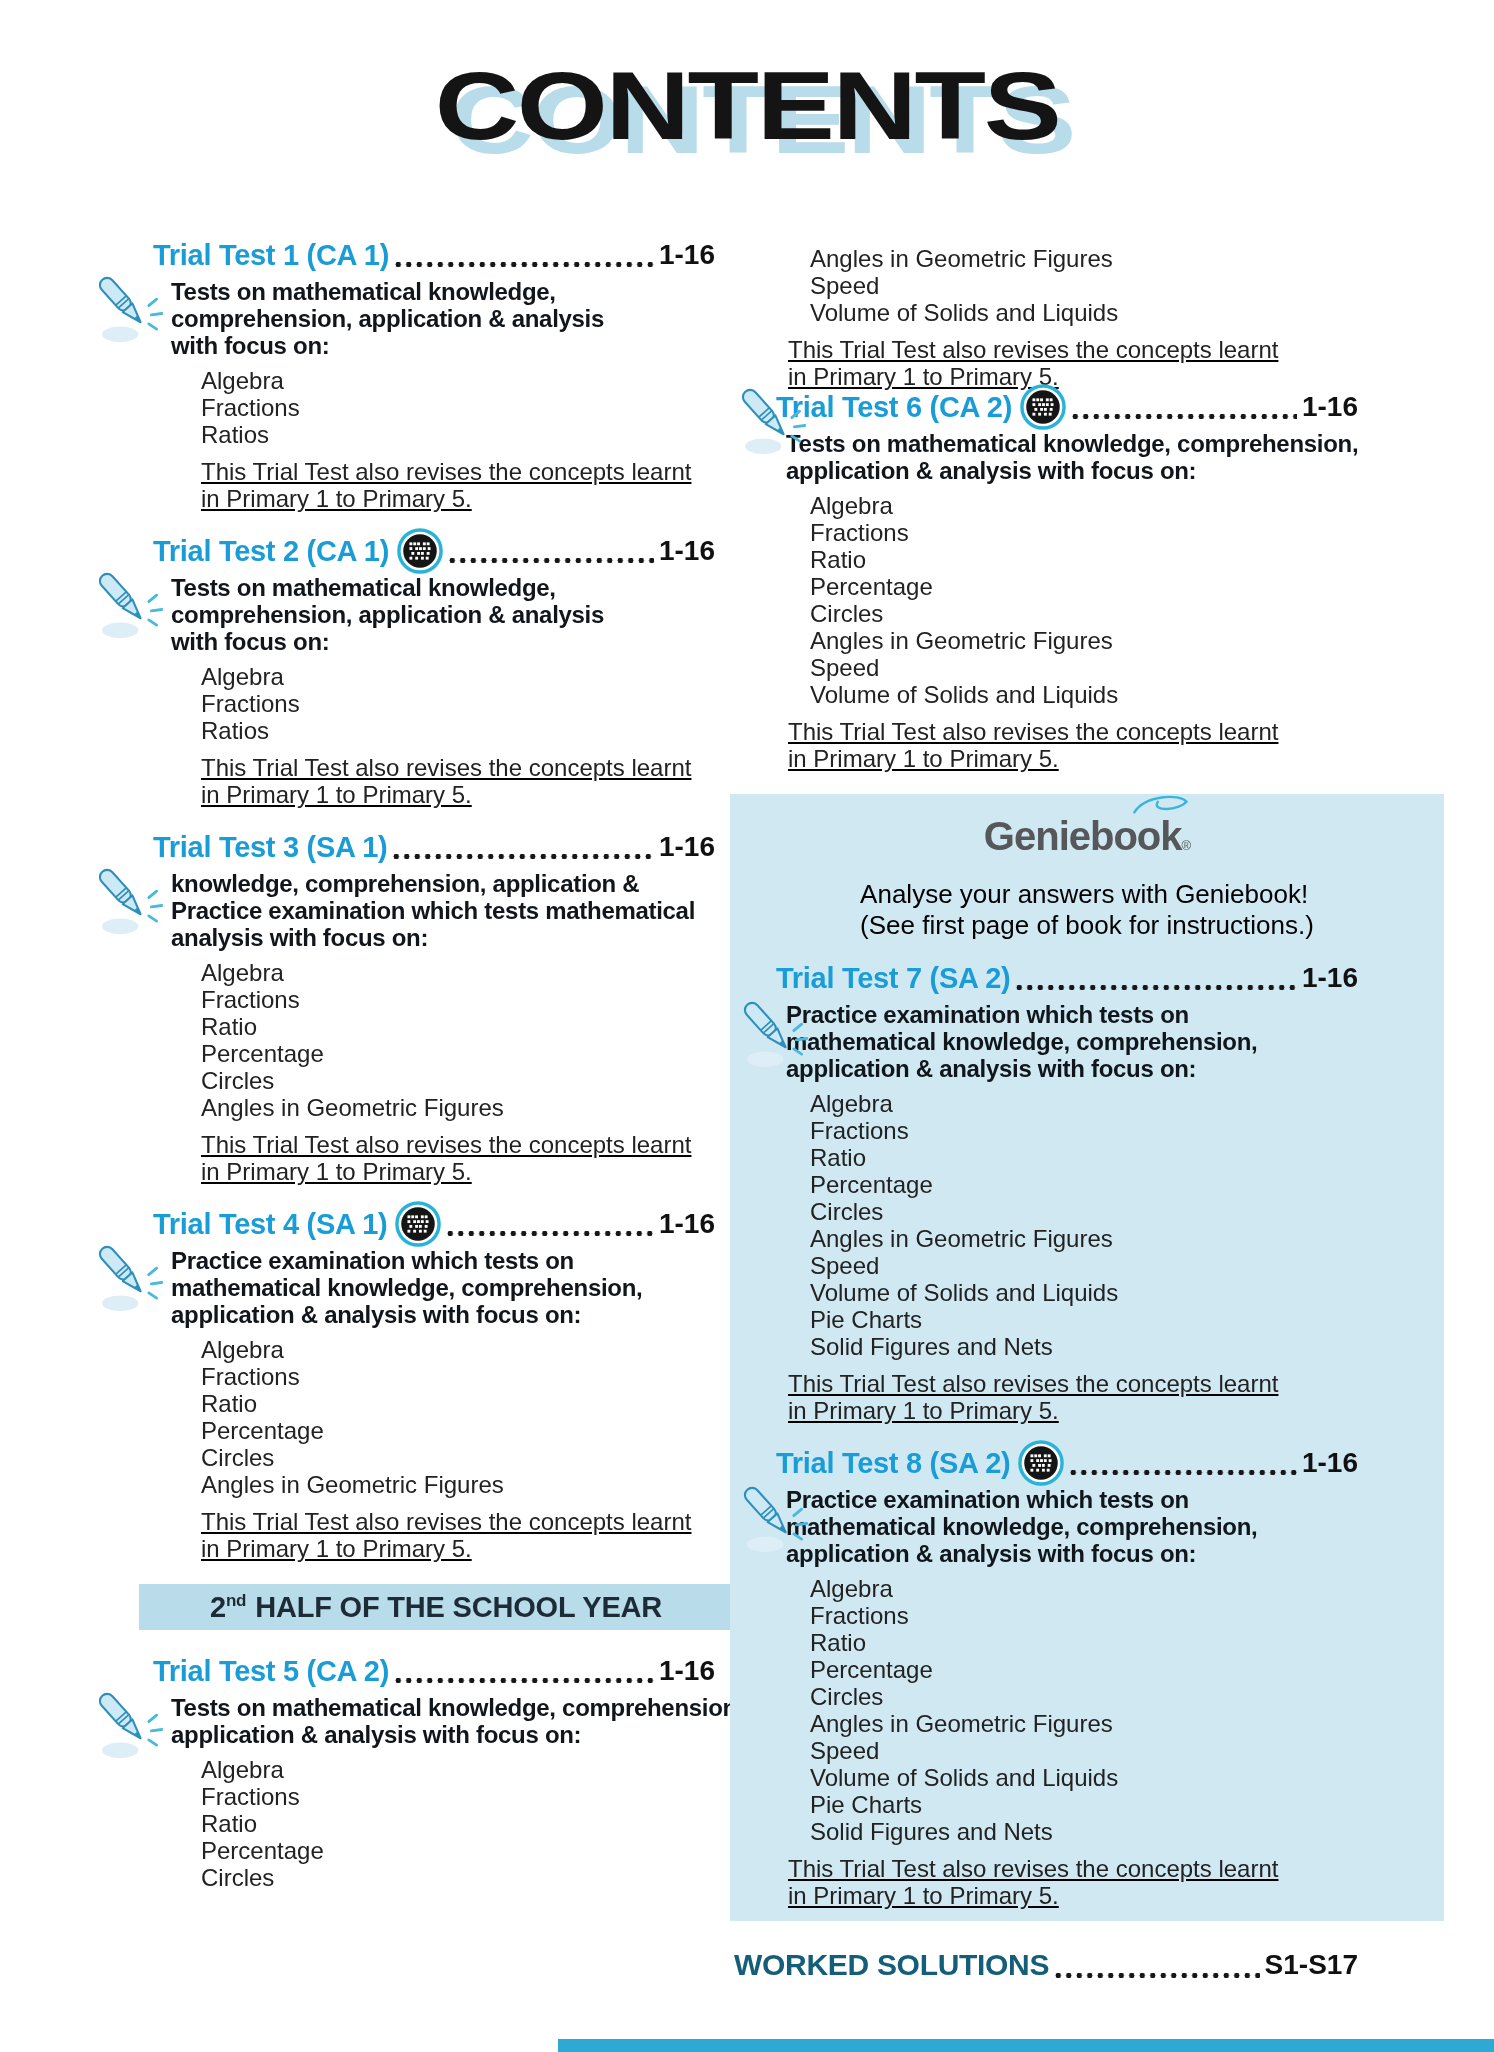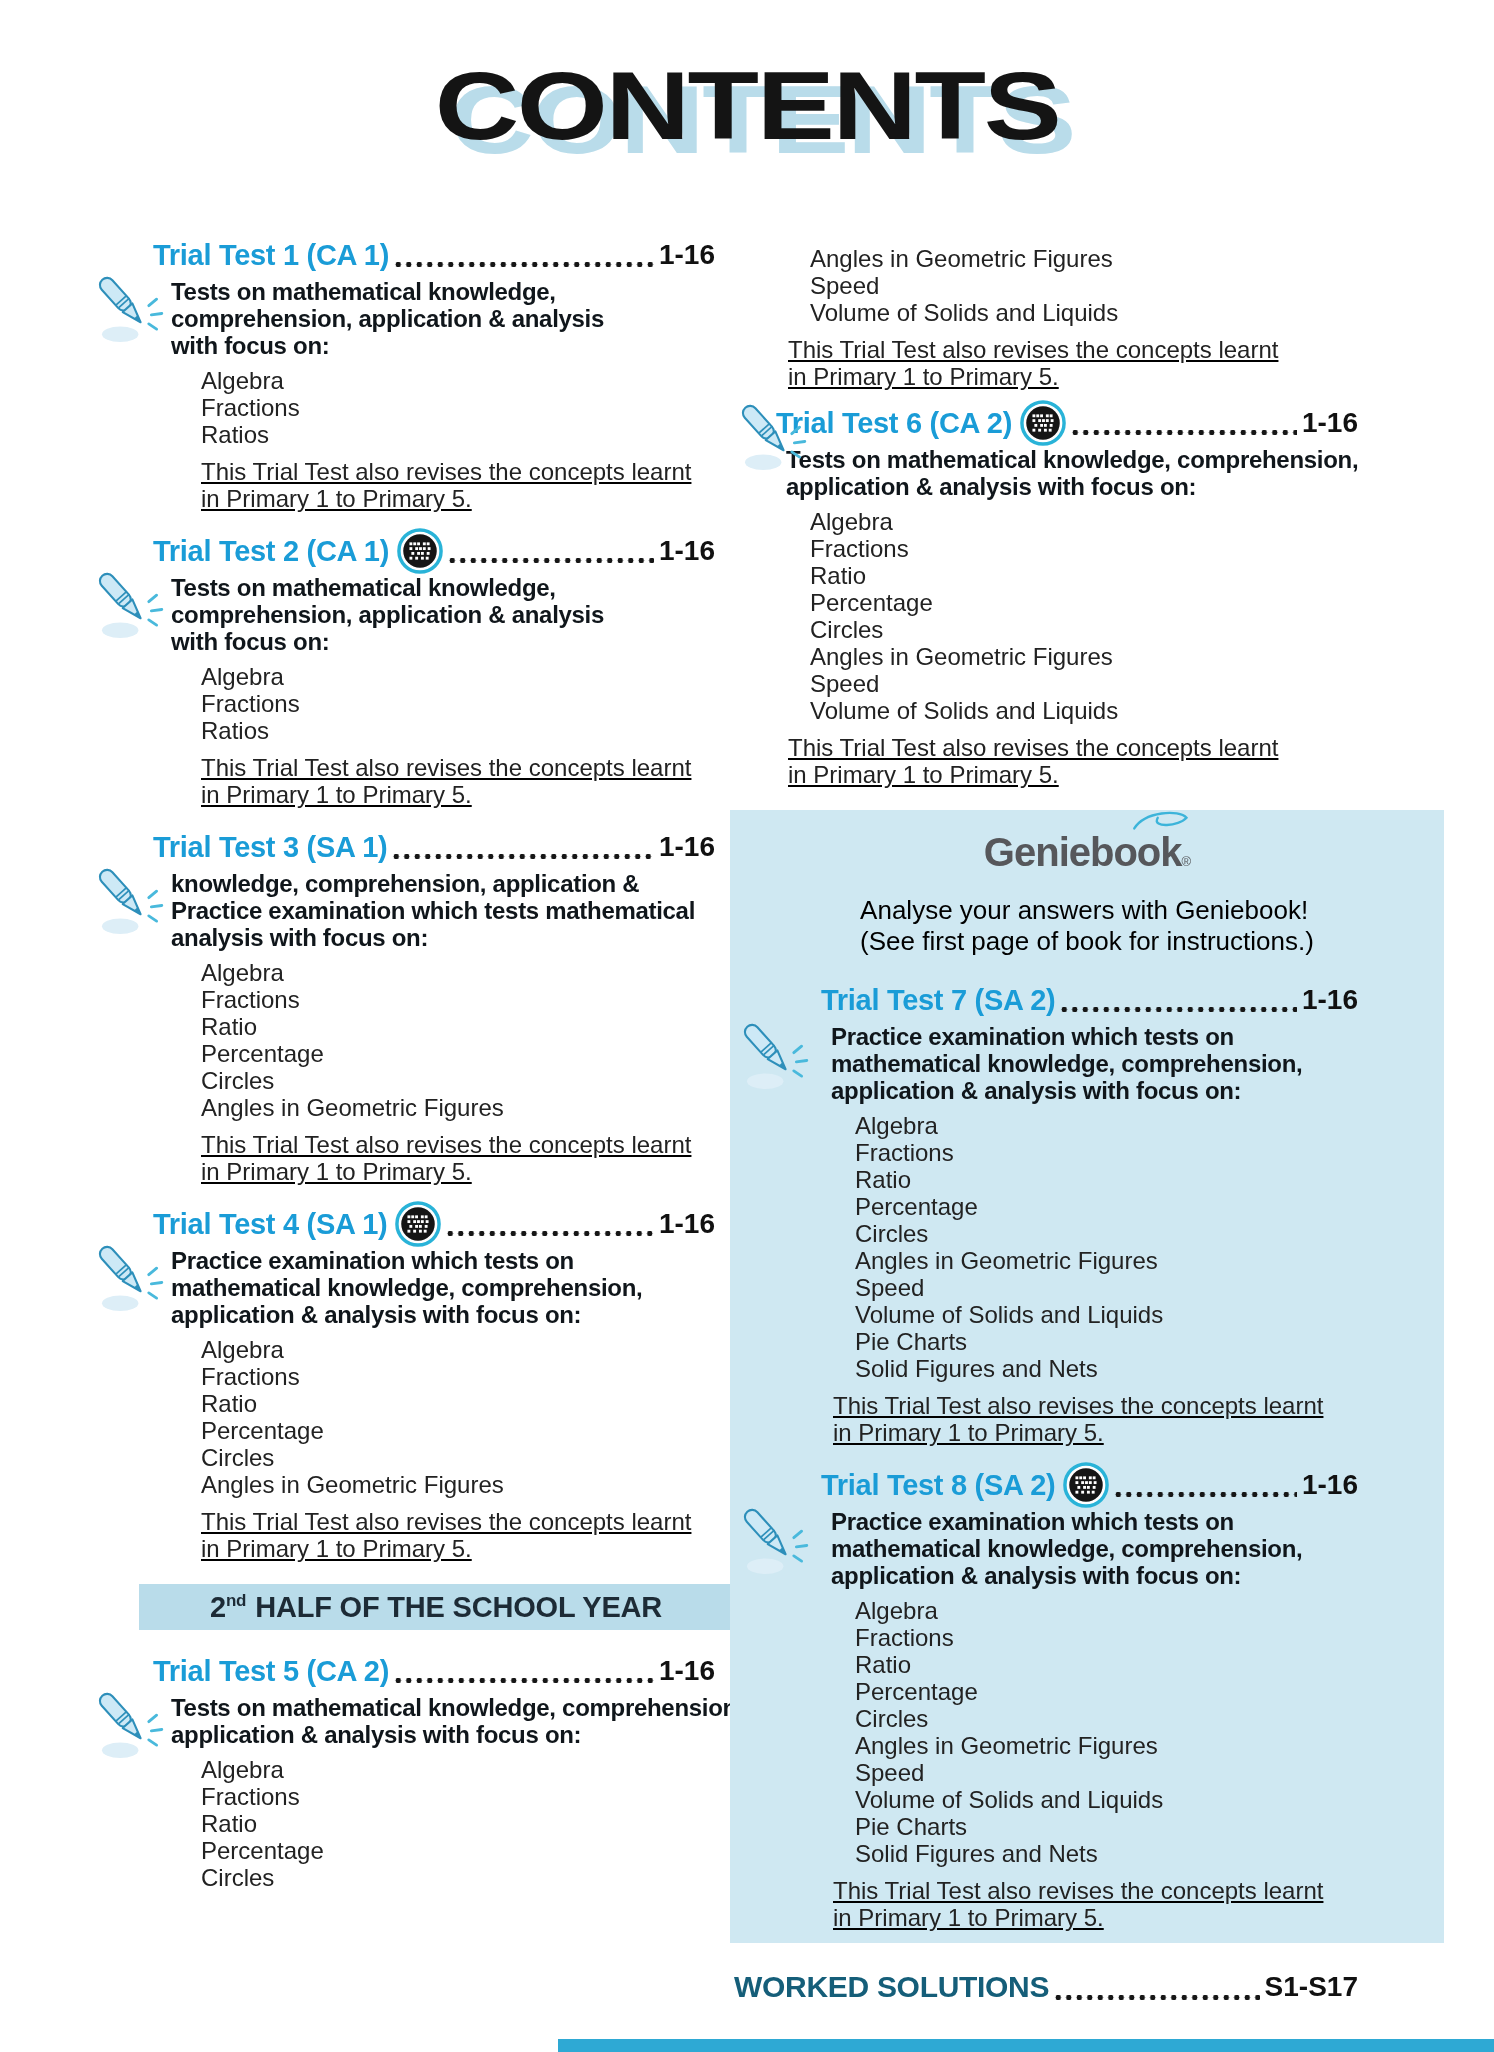--- a/index.html
+++ b/index.html
@@ -23,21 +23,21 @@
     background:#b9dcea;height:46px;line-height:46px;text-align:center;
     font-size:29px;font-weight:bold;color:#1d2b36;margin:0 0 24px 4px;
     width:calc(100% + 14px);letter-spacing:-0.2px;
   }
   .banner sup{font-size:17px;vertical-align:super;line-height:0;}
   .banner .bt{margin-left:9px;}
   .banner.second{margin-top:18px;}
   
   .test{position:relative;margin-bottom:22px;}
   .test-heading{display:flex;align-items:center;height:34px;margin-bottom:4px;padding-left:18px;}
-  .col-right .test-heading{padding-left:46px;padding-right:86px;margin-top:16px;}
+  .col-right .test-heading{padding-left:46px;padding-right:86px;}
   .test-title{font-size:29px;font-weight:bold;color:#1a9cd7;letter-spacing:-0.3px;white-space:nowrap;}
   .qr{width:46px;height:46px;flex:0 0 auto;margin-left:8px;}
   .leader{
     flex:1;height:20px;align-self:flex-end;margin:0 5px 3px 4px;
     background-image:radial-gradient(circle,#161616 2.6px,transparent 3px);
     background-size:10.5px 9px;background-repeat:repeat-x;background-position:left bottom;
   }
   .pagenum{font-size:28px;font-weight:bold;color:#111;white-space:nowrap;}
   .desc{margin:6px 0 8px;padding-left:36px;}
   .col-right .desc{padding-left:56px;}
@@ -47,21 +47,21 @@
   .topic{font-size:24px;line-height:27px;color:#222;white-space:nowrap;}
   .note{margin-top:10px;padding-left:66px;text-decoration:underline;}
   .col-right .note{padding-left:58px;}
   .nline{font-size:24px;line-height:27px;color:#222;white-space:nowrap;}
   
   .pen{position:absolute;width:78px;height:78px;left:-46px;top:30px;}
   .col-right > .test > .pen{left:2px;top:-10px;}
   .panel .test > .pen{left:4px;top:32px;}
   
   .panel{background:#cfe8f2;margin-top:16px;padding:16px 0 12px;}
-  .panel .test{margin-bottom:22px;padding-left:45px;}
+  .panel .test{margin-bottom:22px;}
   .panel .test:last-child{margin-bottom:0;}
   
   .geniebook{display:flex;align-items:center;gap:20px;padding:4px 16px 10px 16px;margin-bottom:10px;flex-direction:column;}
   .gb-logo{position:relative;font-size:40px;font-weight:bold;color:#56575b;letter-spacing:-1px;white-space:nowrap;flex:0 0 auto;}
   .gb-reg{font-size:13px;font-weight:normal;vertical-align:baseline;}
   .gb-swirl{position:absolute;top:-22px;right:-4px;width:64px;height:26px;}
   .gb-text{line-height:31px;}
   .gb-line{font-size:26px;color:#000000;white-space:nowrap;}
   
   .solutions{display:flex;align-items:center;margin-top:26px;padding-left:4px;padding-right:86px;height:36px;}

